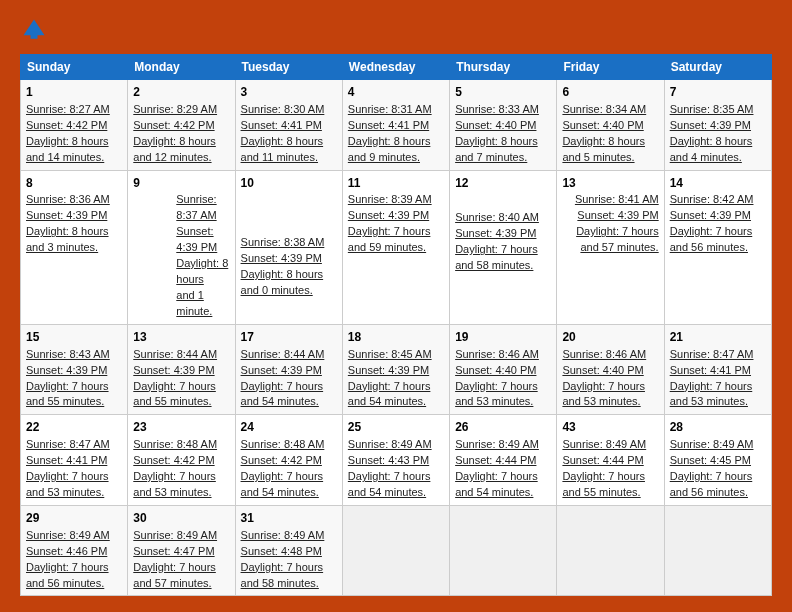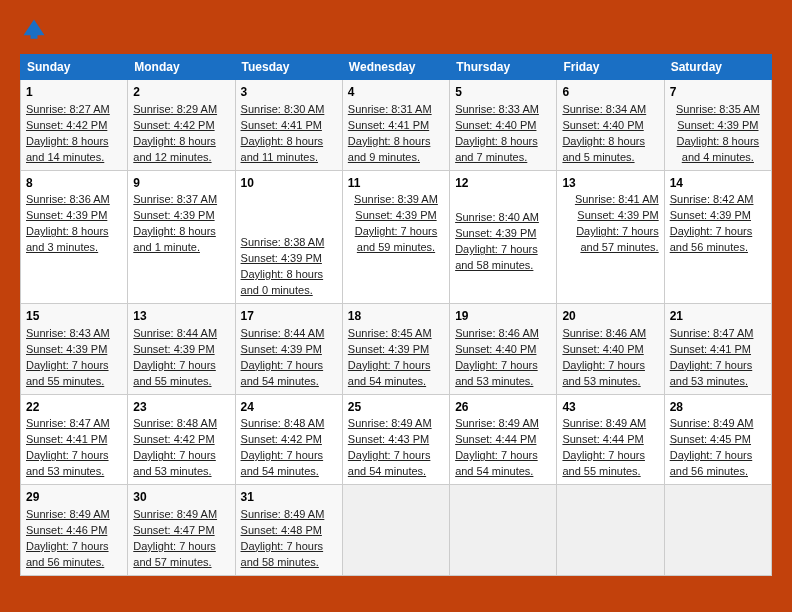--- a/index.html
+++ b/index.html
@@ -167,51 +167,51 @@
           </td>
           <td>
             <span class="day-num">6</span>
             <div class="day-info" style="white-space: pre-line;">Sunrise: 8:34 AM
 Sunset: 4:40 PM
 Daylight: 8 hours
 and 5 minutes.</div>
           </td>
           <td>
             <span class="day-num">7</span>
-            <div class="day-info" style="white-space: pre-line; text-align: center;">Sunrise: 8:35 AM
+            <div class="day-info" style="white-space: pre-line;">Sunrise: 8:35 AM
 Sunset: 4:39 PM
 Daylight: 8 hours
 and 4 minutes.</div>
           </td>
         </tr>
         <tr>
           <td>
             <span class="day-num">8</span>
             <div class="day-info" style="white-space: pre-line;">Sunrise: 8:36 AM
 Sunset: 4:39 PM
 Daylight: 8 hours
 and 3 minutes.</div>
           </td>
           <td>
             <span class="day-num">9</span>
-            <div class="day-info" style="white-space: pre-line;">Sunrise: 8:37 AM
+            <div class="day-info" style="white-space: pre-line; margin-left: 43px;">Sunrise: 8:37 AM
 Sunset: 4:39 PM
 Daylight: 8 hours
 and 1 minute.</div>
           </td>
           <td>
             <span class="day-num">10</span>
             <div class="day-info" style="white-space: pre-line; margin-top: 44px;">Sunrise: 8:38 AM
 Sunset: 4:39 PM
 Daylight: 8 hours
 and 0 minutes.</div>
           </td>
           <td>
             <span class="day-num">11</span>
-            <div class="day-info" style="white-space: pre-line; text-align: center;">Sunrise: 8:39 AM
+            <div class="day-info" style="white-space: pre-line;">Sunrise: 8:39 AM
 Sunset: 4:39 PM
 Daylight: 7 hours
 and 59 minutes.</div>
           </td>
           <td>
             <span class="day-num">12</span>
             <div class="day-info" style="white-space: pre-line; margin-top: 19px;">Sunrise: 8:40 AM
 Sunset: 4:39 PM
 Daylight: 7 hours
 and 58 minutes.</div>

